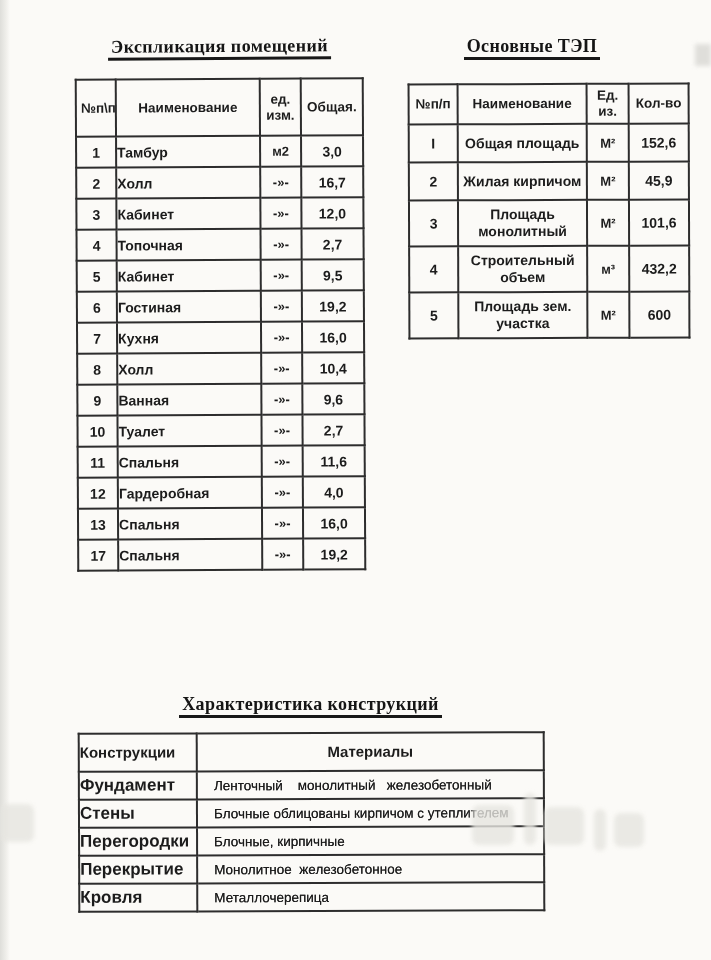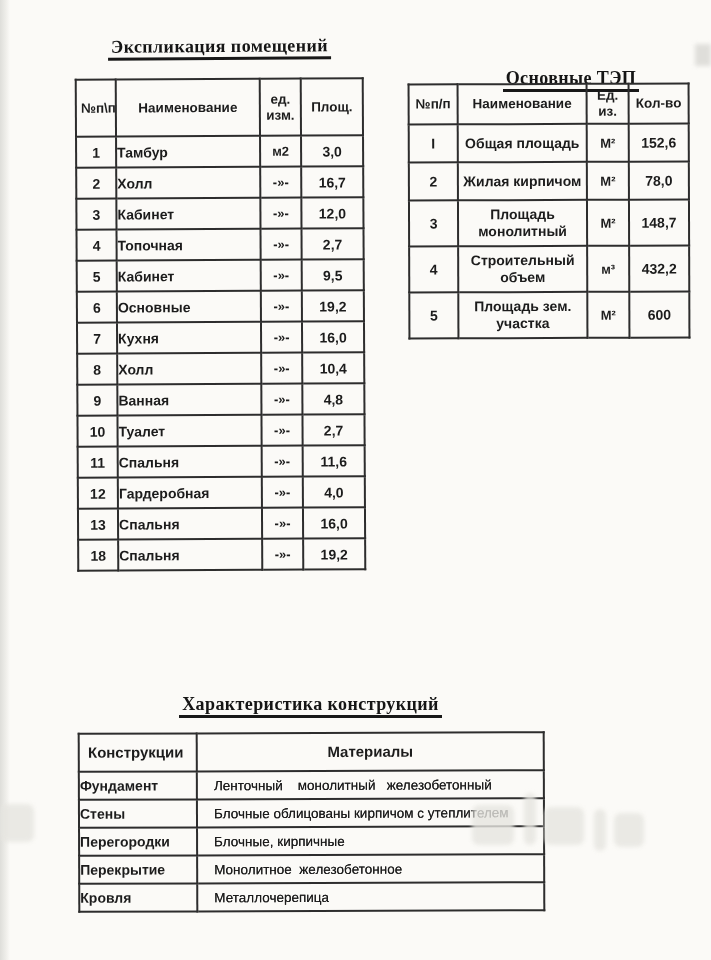--- a/index.html
+++ b/index.html
@@ -13,21 +13,21 @@
     background:linear-gradient(90deg,#dededa,#efeeea 60%,rgba(251,250,247,0));}
   .smudge-tr{position:absolute;right:0;top:44px;width:16px;height:22px;background:#d9d8d4;filter:blur(2px);opacity:.8;}
   .watermark{position:absolute;filter:blur(2px);opacity:.8;}
   .watermark .wm-block{position:absolute;background:#e6e5e0;border-radius:7px;}
   
   .doc-title{position:absolute;margin:0;text-align:center;
     font-family:"Liberation Serif", serif;font-weight:bold;font-size:18px;
     letter-spacing:.4px;color:#151515;}
   .doc-title .u{border-bottom:3px solid #181818;padding:0 3px 1px;}
   #title-expl{left:76px;top:36px;width:287px;transform:rotate(-.4deg);}
-  #title-tep{left:431px;top:36px;width:280px;margin-top:32px;}
+  #title-tep{left:392px;top:36px;width:280px;}
   #title-constr{left:78px;top:694px;width:465px;}
   
   table{border-collapse:collapse;table-layout:fixed;position:absolute;}
   th,td{border:2px solid #2d2d2d;padding:0 4px;overflow:hidden;vertical-align:middle;}
   th{font-weight:bold;font-size:13.5px;line-height:1.15;text-align:center;}
   .c{text-align:center;}
   .l{text-align:left;padding-left:0;}
   .num{font-weight:bold;font-size:14px;}
   .name{font-weight:bold;font-size:14px;}
   .unit{font-weight:bold;font-size:13px;}
@@ -39,25 +39,25 @@
   
   #tbl-tep{left:408px;top:83px;width:280px;transform:rotate(-.2deg);}
   #tbl-tep thead tr{height:40px;}
   #tbl-tep tbody tr.r1{height:38px;}
   #tbl-tep tbody tr.r2{height:46px;}
   #tbl-tep td.name{line-height:1.2;text-align:center;}
   
   #tbl-constr{left:78px;top:732px;width:465px;transform:rotate(-.2deg);}
   #tbl-constr thead tr{height:38px;}
   #tbl-constr thead th{font-size:15px;}
-  #tbl-constr thead th.l{text-align:center;}
+  #tbl-constr thead th.l{text-align:left;}
   #tbl-constr tbody tr{height:28px;}
   #tbl-constr td.mat{font-weight:normal;font-size:13.5px;padding-left:16px;
     white-space:pre-wrap;text-shadow:0 0 .4px #333;}
-  #tbl-constr td.lbl{font-weight:bold;font-size:14px;}
+  #tbl-constr td.lbl{font-weight:bold;font-size:17px;}
 </style>
 </head>
 <body>
 
 <div class="scan-edge"></div>
 <div class="smudge-tr"></div>
 
 <h2 class="doc-title" id="title-expl"><span class="u">Экспликация помещений</span></h2>
 
 <table id="tbl-expl">
@@ -65,21 +65,21 @@
       <col style="width:40px">
       <col style="width:144px">
       <col style="width:41px">
       <col style="width:62px">
     </colgroup>
   <thead>
     <tr>
       <th>№п\п</th>
       <th>Наименование</th>
       <th>ед. изм.</th>
-      <th>Площ.</th>
+      <th>Общая.</th>
     </tr>
   </thead>
   <tbody>
     <tr>
         <td class="num c">1</td>
         <td class="name l">Тамбур</td>
         <td class="unit c">м2</td>
         <td class="val c">3,0</td>
       </tr>
     <tr>
@@ -101,41 +101,41 @@
         <td class="val c">2,7</td>
       </tr>
     <tr>
         <td class="num c">5</td>
         <td class="name l">Кабинет</td>
         <td class="unit c">-»-</td>
         <td class="val c">9,5</td>
       </tr>
     <tr>
         <td class="num c">6</td>
-        <td class="name l">Основные</td>
+        <td class="name l">Гостиная</td>
         <td class="unit c">-»-</td>
         <td class="val c">19,2</td>
       </tr>
     <tr>
         <td class="num c">7</td>
         <td class="name l">Кухня</td>
         <td class="unit c">-»-</td>
         <td class="val c">16,0</td>
       </tr>
     <tr>
         <td class="num c">8</td>
         <td class="name l">Холл</td>
         <td class="unit c">-»-</td>
         <td class="val c">10,4</td>
       </tr>
     <tr>
         <td class="num c">9</td>
         <td class="name l">Ванная</td>
         <td class="unit c">-»-</td>
-        <td class="val c">4,8</td>
+        <td class="val c">9,6</td>
       </tr>
     <tr>
         <td class="num c">10</td>
         <td class="name l">Туалет</td>
         <td class="unit c">-»-</td>
         <td class="val c">2,7</td>
       </tr>
     <tr>
         <td class="num c">11</td>
         <td class="name l">Спальня</td>
@@ -148,21 +148,21 @@
         <td class="unit c">-»-</td>
         <td class="val c">4,0</td>
       </tr>
     <tr>
         <td class="num c">13</td>
         <td class="name l">Спальня</td>
         <td class="unit c">-»-</td>
         <td class="val c">16,0</td>
       </tr>
     <tr>
-        <td class="num c">18</td>
+        <td class="num c">17</td>
         <td class="name l">Спальня</td>
         <td class="unit c">-»-</td>
         <td class="val c">19,2</td>
       </tr>
   </tbody>
 </table>
 
 <h2 class="doc-title" id="title-tep"><span class="u">Основные ТЭП</span></h2>
 
 <table id="tbl-tep">
@@ -184,27 +184,27 @@
     <tr class="r1">
         <td class="num c">I</td>
         <td class="name c">Общая площадь</td>
         <td class="unit c">М²</td>
         <td class="val c">152,6</td>
       </tr>
     <tr class="r1">
         <td class="num c">2</td>
         <td class="name c">Жилая кирпичом</td>
         <td class="unit c">М²</td>
-        <td class="val c">78,0</td>
+        <td class="val c">45,9</td>
       </tr>
     <tr class="r2">
         <td class="num c">3</td>
         <td class="name c">Площадь монолитный</td>
         <td class="unit c">М²</td>
-        <td class="val c">148,7</td>
+        <td class="val c">101,6</td>
       </tr>
     <tr class="r2">
         <td class="num c">4</td>
         <td class="name c">Строительный объем</td>
         <td class="unit c">м³</td>
         <td class="val c">432,2</td>
       </tr>
     <tr class="r2">
         <td class="num c">5</td>
         <td class="name c">Площадь зем. участка</td>

